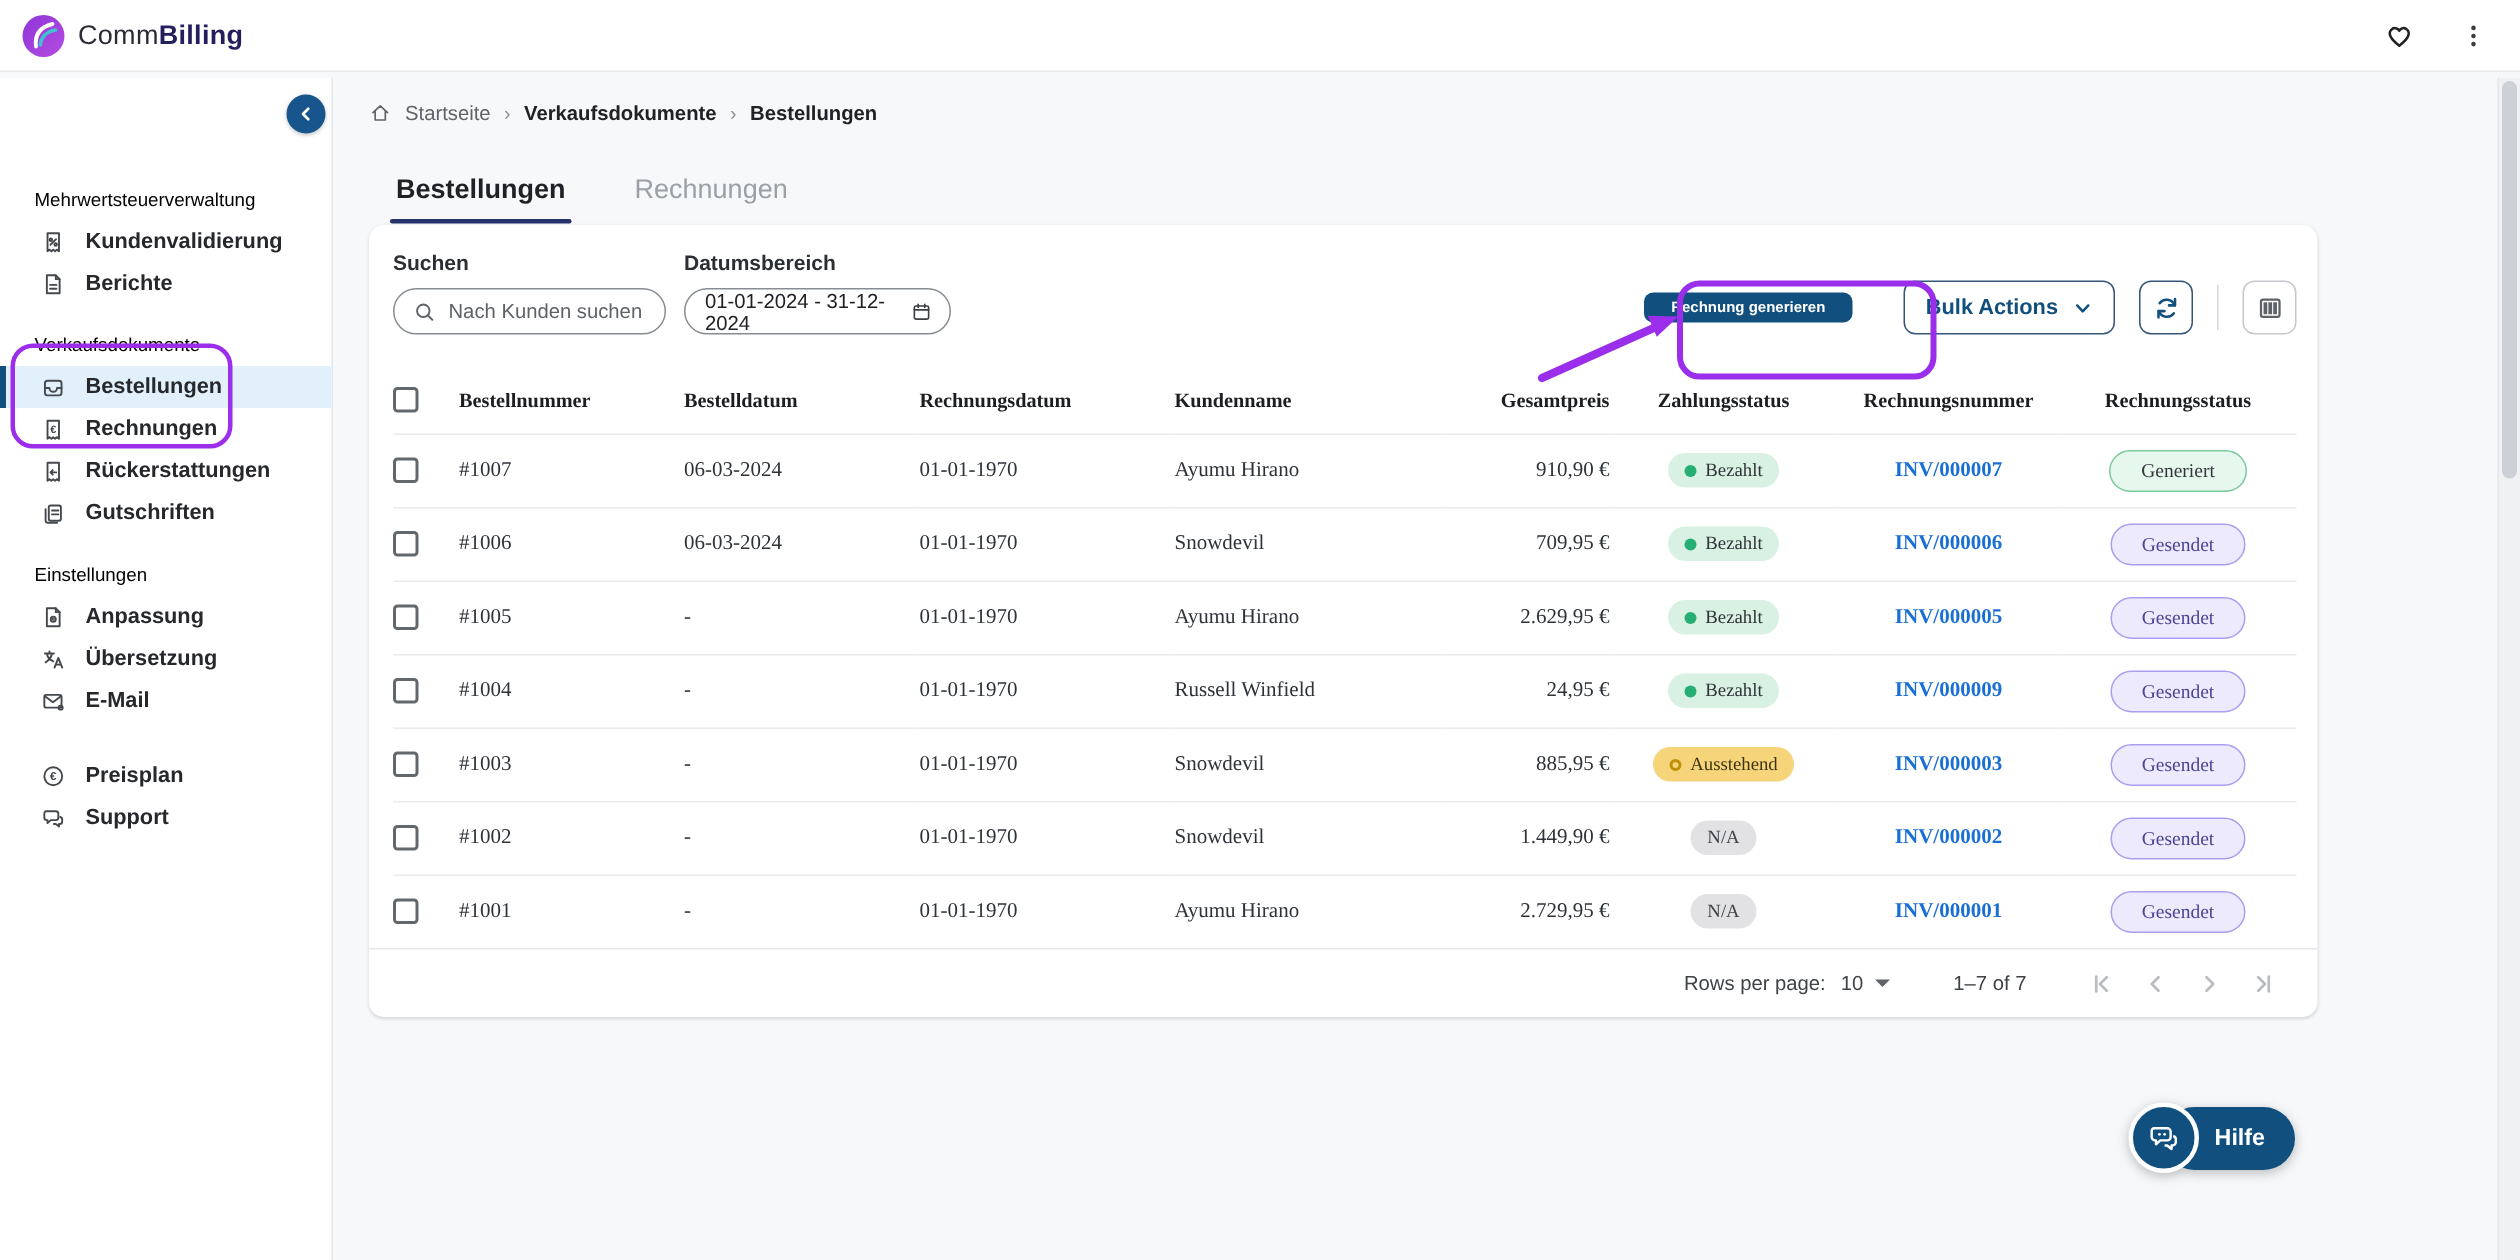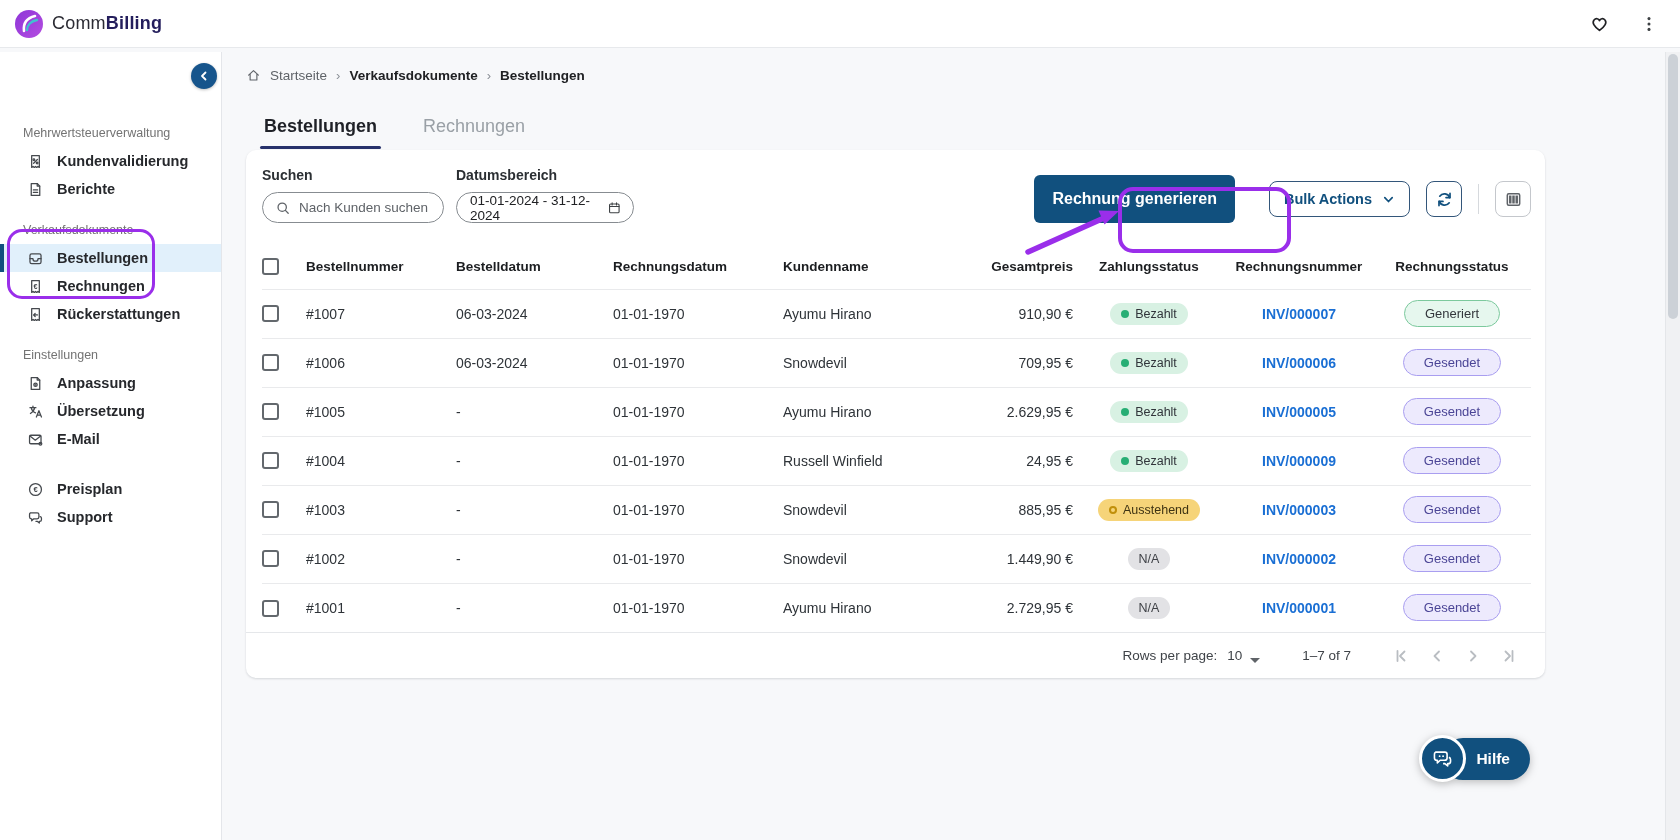--- a/index.html
+++ b/index.html
@@ -14,21 +14,21 @@
   .topbar-right { margin-left:auto; display:flex; align-items:center; gap:30px; }
   .icon-btn { background:none; border:none; cursor:pointer; display:flex; align-items:center; justify-content:center; }
 
   
   .sidebar { position:absolute; top:52px; left:0; bottom:0; width:222px; background:#fff; border-right:1px solid #e4e6ea; z-index:10; }
   .collapse-btn { position:absolute; top:11px; right:4px; width:26px; height:26px; border-radius:50%; background:#17558c; border:none; color:#fff; display:flex; align-items:center; justify-content:center; cursor:pointer; box-shadow:0 1px 3px rgba(0,0,0,.25); }
   .nav { padding-top:54px; }
   .nav-item { position:relative; height:28px; display:flex; align-items:center; gap:13px; padding-left:27px; font-size:14.5px; font-weight:600; color:#26282c; cursor:pointer; white-space:nowrap; }
   .nav-item.active { background:#e1f0fb; }
   .nav-item.active::before { content:""; position:absolute; left:0; top:0; width:4px; height:28px; background:#11507E; }
-  .nav-label { font-size:12.5px; color:#737373; padding-left:23px; margin:20px 0 7px 0; }
+  .nav-label { font-size:12.5px; color:#000000; padding-left:23px; margin:20px 0 7px 0; }
   .nav-gap { height:22px; }
   .nico { width:17px; height:17px; stroke:#45494e; fill:none; stroke-width:1.5; stroke-linecap:round; stroke-linejoin:round; flex:0 0 17px; }
   .nico text { stroke:none; fill:#45494e; font-weight:bold; }
 
   
   .main { position:absolute; top:52px; left:222px; right:0; bottom:0; background:#f7f8fa; padding:16px 0 0 24px; }
   .breadcrumb { display:flex; align-items:center; gap:9px; font-size:13.5px; color:#5f6368; }
   .breadcrumb .crumb-strong { font-weight:700; color:#202124; }
   .breadcrumb .sep { color:#8a8f96; font-size:13px; }
   .tabs { display:flex; gap:46px; margin:33px 0 0 18px; }
@@ -39,49 +39,49 @@
   
   .card { width:1299px; margin-top:1px; background:#fff; border-radius:10px; box-shadow:0 1px 2px rgba(16,24,40,.07), 0 1px 3px rgba(16,24,40,.08); }
   .filters { display:flex; align-items:flex-end; padding:17px 14px 16px 16px; }
   .fgroup { margin-right:12px; }
   .fgroup label { display:block; font-size:14px; font-weight:600; color:#2b2f33; margin-bottom:9px; }
   .search-box { width:182px; height:31px; border:1px solid #878c91; border-radius:17px; display:flex; align-items:center; padding:0 10px 0 12px; background:#fff; }
   .search-box input { border:none; outline:none; width:100%; font-size:13.5px; color:#ec4899; font-family:inherit; background:transparent; }
   .search-box input::placeholder { color:#5f6368; }
   .date-box { width:178px; height:31px; border:1px solid #878c91; border-radius:17px; display:flex; align-items:center; justify-content:space-between; padding:0 11px 0 13px; font-size:13.5px; color:#202124; cursor:pointer; background:#fff; }
   .actions { margin-left:auto; display:flex; align-items:center; gap:16px; margin-bottom:0; }
-  .btn-primary { height:48px; padding:0 18px; background:#11507E; color:#fff; border:none; border-radius:6px; font-size:16px; font-weight:700; cursor:pointer; font-family:inherit; }
+  .btn-primary { height:20px; padding:0 18px; background:#11507E; color:#fff; border:none; border-radius:6px; font-size:10px; font-weight:700; cursor:pointer; font-family:inherit; }
   .btn-outline { height:36px; padding:0 14px; background:#fff; color:#11507E; border:1px solid #33567a; border-radius:8px; font-size:14.5px; font-weight:700; display:flex; align-items:center; gap:10px; cursor:pointer; font-family:inherit; }
   .btn-square { width:36px; height:36px; background:#fff; border:1px solid #33567a; border-radius:8px; display:flex; align-items:center; justify-content:center; cursor:pointer; }
   .btn-square.gray { border-color:#c4c7cc; }
   .vdivider { width:1px; height:30px; background:#d6d9dd; }
   .spacer18 { width:2px; }
 
   
-  table { width:calc(100% - 30px); margin:6px 16px 0 16px; border-collapse:collapse; table-layout:fixed; }
+  table { width:calc(100% - 30px); margin:6px 16px 0 16px; border-collapse:collapse; table-layout:fixed;font-family:Liberation Serif, serif; }
   thead th { font-size:13.5px; font-weight:700; color:#1c1e21; text-align:left; height:44px; vertical-align:middle; }
   tbody td { height:49px; vertical-align:middle; font-size:14px; color:#2e3338; border-top:1px solid #e9eaec; }
   thead th.c-total, td.c-total { text-align:right; }
   thead th.c-pay, td.c-pay, thead th.c-invno, td.c-invno, thead th.c-invst, td.c-invst { text-align:center; }
   .cb { display:inline-block; width:17px; height:17px; border:2px solid #63686d; border-radius:3px; cursor:pointer; vertical-align:middle; }
   .pill { display:inline-flex; align-items:center; gap:6px; padding:4px 11px; border-radius:13px; font-size:12.5px; font-weight:400; }
   .pay-paid { background:#d8f1e3; color:#30343a; }
   .pay-pending { background:#f6d479; color:#3e3313; }
   .pay-na { background:#e2e2e5; color:#3f4247; }
   .dot { width:8px; height:8px; border-radius:50%; background:#27ae74; display:inline-block; }
   .ring { width:8px; height:8px; border-radius:50%; border:2px solid #c08f0a; display:inline-block; }
   .inv-link { color:#1a6fd4; font-weight:700; text-decoration:none; font-size:14px; }
   .st { display:inline-block; padding:5px 20px; border-radius:15px; font-size:13px; }
   .st-generated { background:#e6f7ee; border:1px solid #7cc99d; color:#33373c; }
   .st-sent { background:#edeafd; border:1px solid #a99ef0; color:#4b4596; font-weight:500; }
 
   
   .pagebar { display:flex; align-items:center; justify-content:flex-end; gap:0; height:46px; border-top:1px solid #e5e7ea; padding-right:18px; font-size:13.5px; color:#3f4348; }
   .rpp-label { margin-right:10px; }
-  .rpp-select { display:flex; align-items:flex-end; gap:8px; cursor:pointer; margin-right:42px; }
+  .rpp-select { display:flex; align-items:center; gap:8px; cursor:pointer; margin-right:42px; }
   .caret-down { width:0; height:0; border-left:5px solid transparent; border-right:5px solid transparent; border-top:5px solid #5f6368; display:inline-block; }
   .range { margin-right:32px; }
   .pg-btn { background:none; border:none; width:36px; height:36px; display:flex; align-items:center; justify-content:center; cursor:default; }
   .pg-ic { stroke:#b9bdc2; fill:none; stroke-width:1.8; stroke-linecap:round; stroke-linejoin:round; }
 
   
   .anno { position:absolute; border:4px solid #9A2EEA; border-radius:15px; pointer-events:none; z-index:30; }
   .anno-sidebar { left:7px; top:229px; width:148px; height:70px; border-width:3.5px; }
   .anno-button { left:1118px; top:187px; width:173px; height:66px; }
   .anno-arrow { position:absolute; left:1022px; top:198px; pointer-events:none; z-index:30; }
@@ -170,20 +170,28 @@
           <text x="10" y="12.6" font-size="8.5" text-anchor="middle">€</text>
         </svg>
       <span>Rechnungen</span>
     </div>
     <div class="nav-item">
       <svg class="nico" viewBox="0 0 20 20">
           <path d="M5.5 3 H14.5 V17 L12.8 15.8 L11.4 17 L10 15.8 L8.6 17 L7.2 15.8 L5.5 17 Z"></path>
           <path d="M12.3 10.5 H8 M9.6 8.7 L7.8 10.5 L9.6 12.3"></path>
         </svg>
       <span>Rückerstattungen</span>
+    </div>
+    <div class="nav-item">
+      <svg class="nico" viewBox="0 0 20 20">
+          <rect x="6.5" y="3.5" width="9.5" height="12" rx="1.5"></rect>
+          <path d="M4 6.5 V15 a2 2 0 0 0 2 2 H13"></path>
+          <path d="M9 7.5 H14 M9 10.5 H14"></path>
+        </svg>
+      <span>Gutschriften</span>
     </div>
 
     <div class="nav-label">Einstellungen</div>
     <div class="nav-item">
       <svg class="nico" viewBox="0 0 20 20">
           <path d="M5 3 H12 L15 6 V17 H5 Z"></path>
           <path d="M12 3 V6 H15"></path>
           <circle cx="10" cy="11.5" r="2"></circle>
           <circle cx="10" cy="11.5" r="0.4"></circle>
         </svg>

